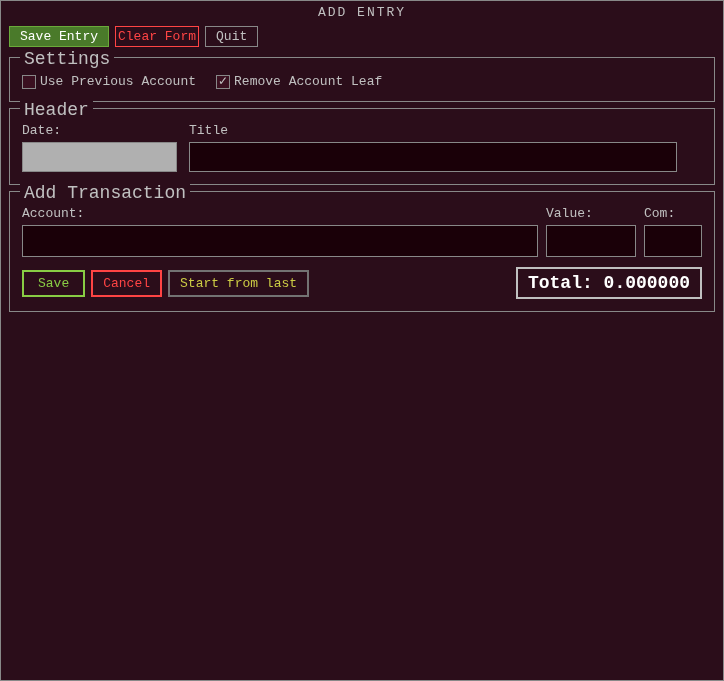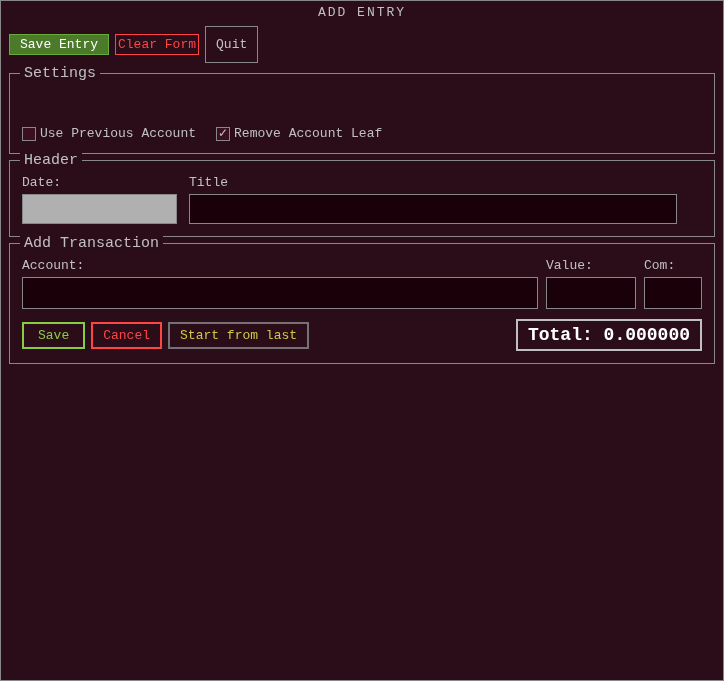--- a/index.html
+++ b/index.html
@@ -59,55 +59,54 @@
       padding: 2px 2px;
       cursor: pointer;
       font-family: 'Courier New', Courier, monospace;
       font-size: 13px;
     }
 
     .btn-quit {
       background-color: #2b0d1a;
       color: #c0c0c0;
       border: 1px solid #888;
-      padding: 10px 10px;
+      padding: 2px 10px;
       cursor: pointer;
       font-family: 'Courier New', Courier, monospace;
       font-size: 13px;
     }
 
     .section {
       border: 1px solid #888;
       margin: 4px 8px;
       position: relative;
       padding: 10px 12px 12px 12px;
     }
 
     .section-label {
       position: absolute;
       top: -9px;
       left: 10px;
       background-color: #2b0d1a;
       padding: 0 4px;
       color: #c0c0c0;
-      font-size: 15px;
+      font-size: 18px;
     }
 
     
     .settings-section {
       margin-bottom: 6px;
     }
 
     .settings-row {
       display: flex;
       flex-direction: row;
       align-items: center;
       gap: 20px;
       padding-top: 6px;
-      margin-top: 36px;
     }
 
     .checkbox-item {
       display: flex;
       align-items: center;
       gap: 4px;
       color: #c0c0c0;
       font-size: 13px;
     }
 

